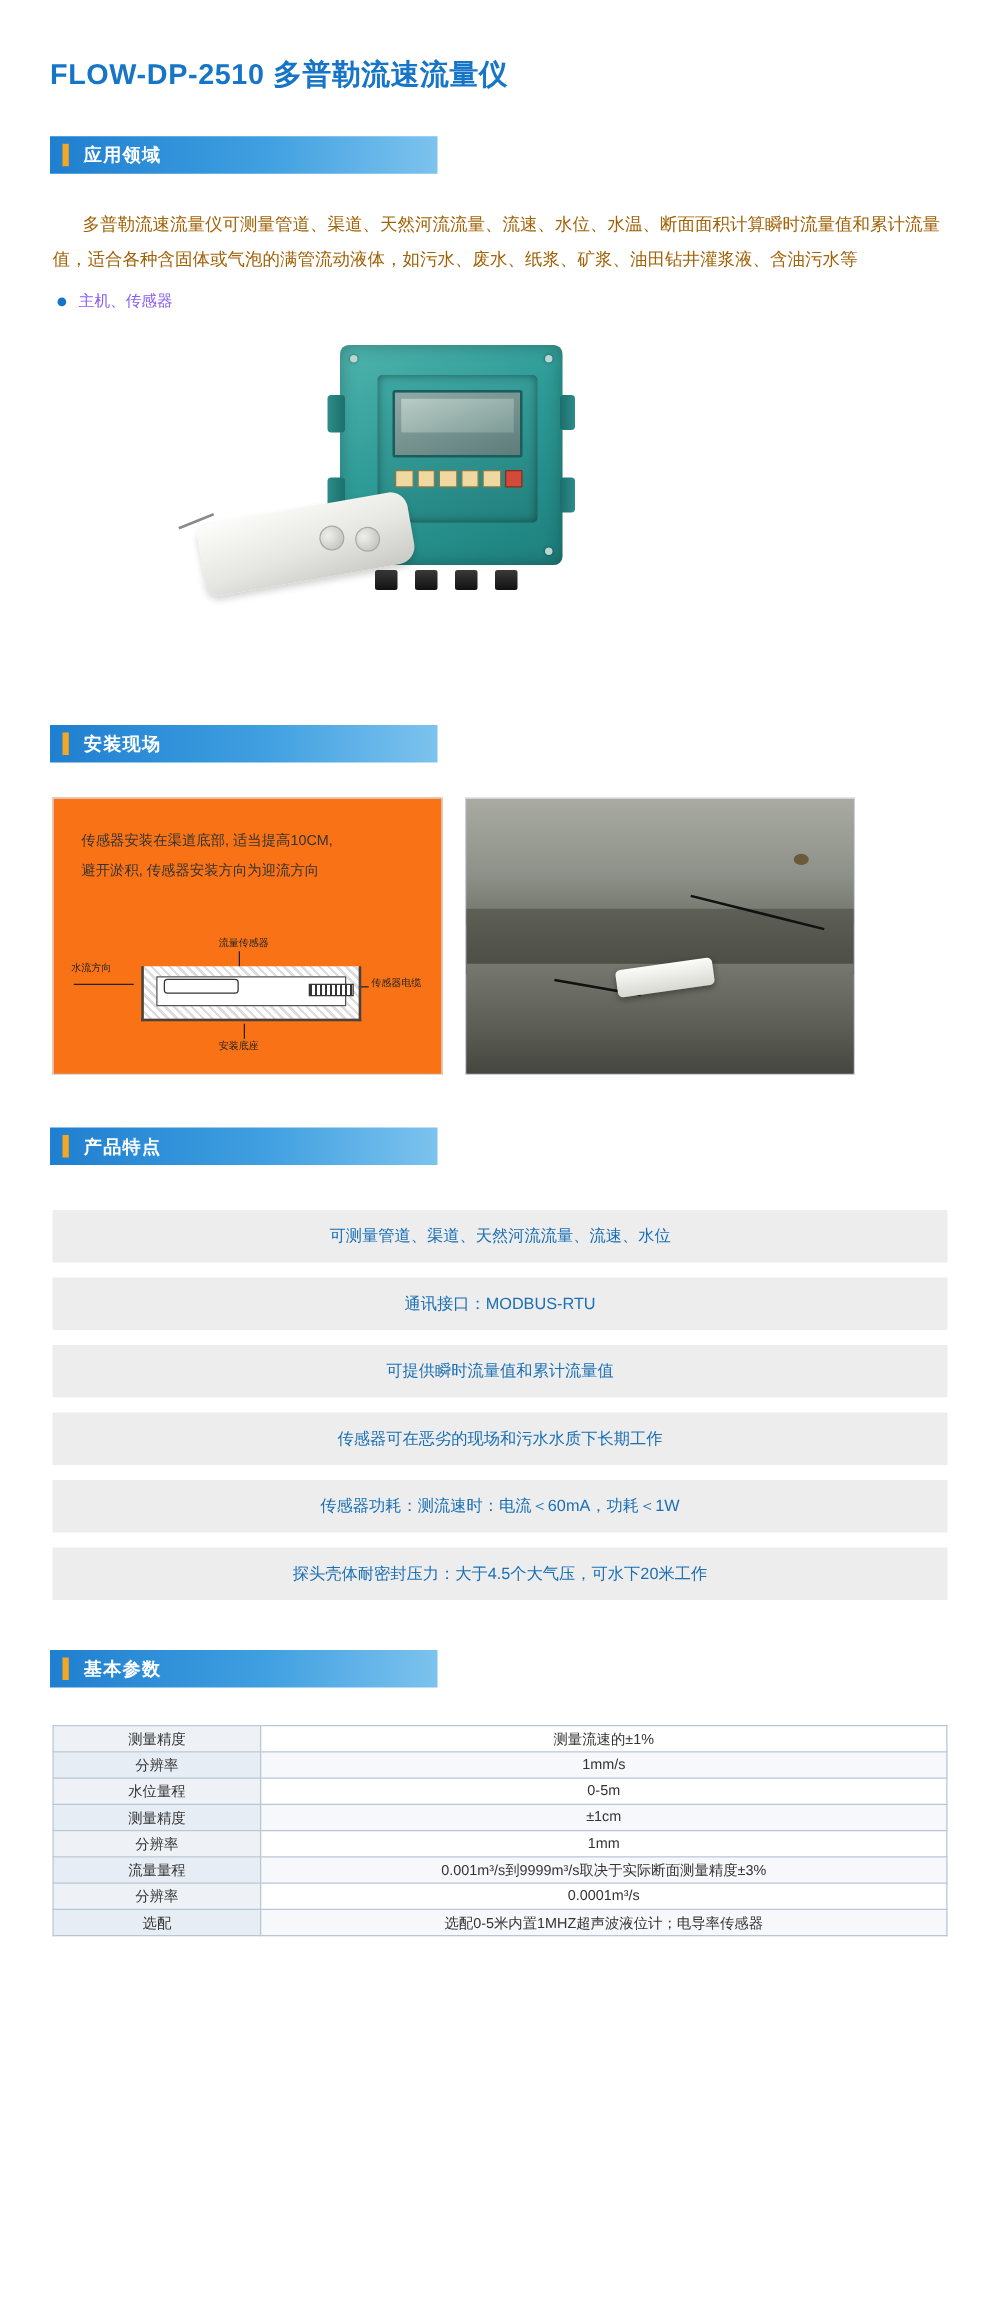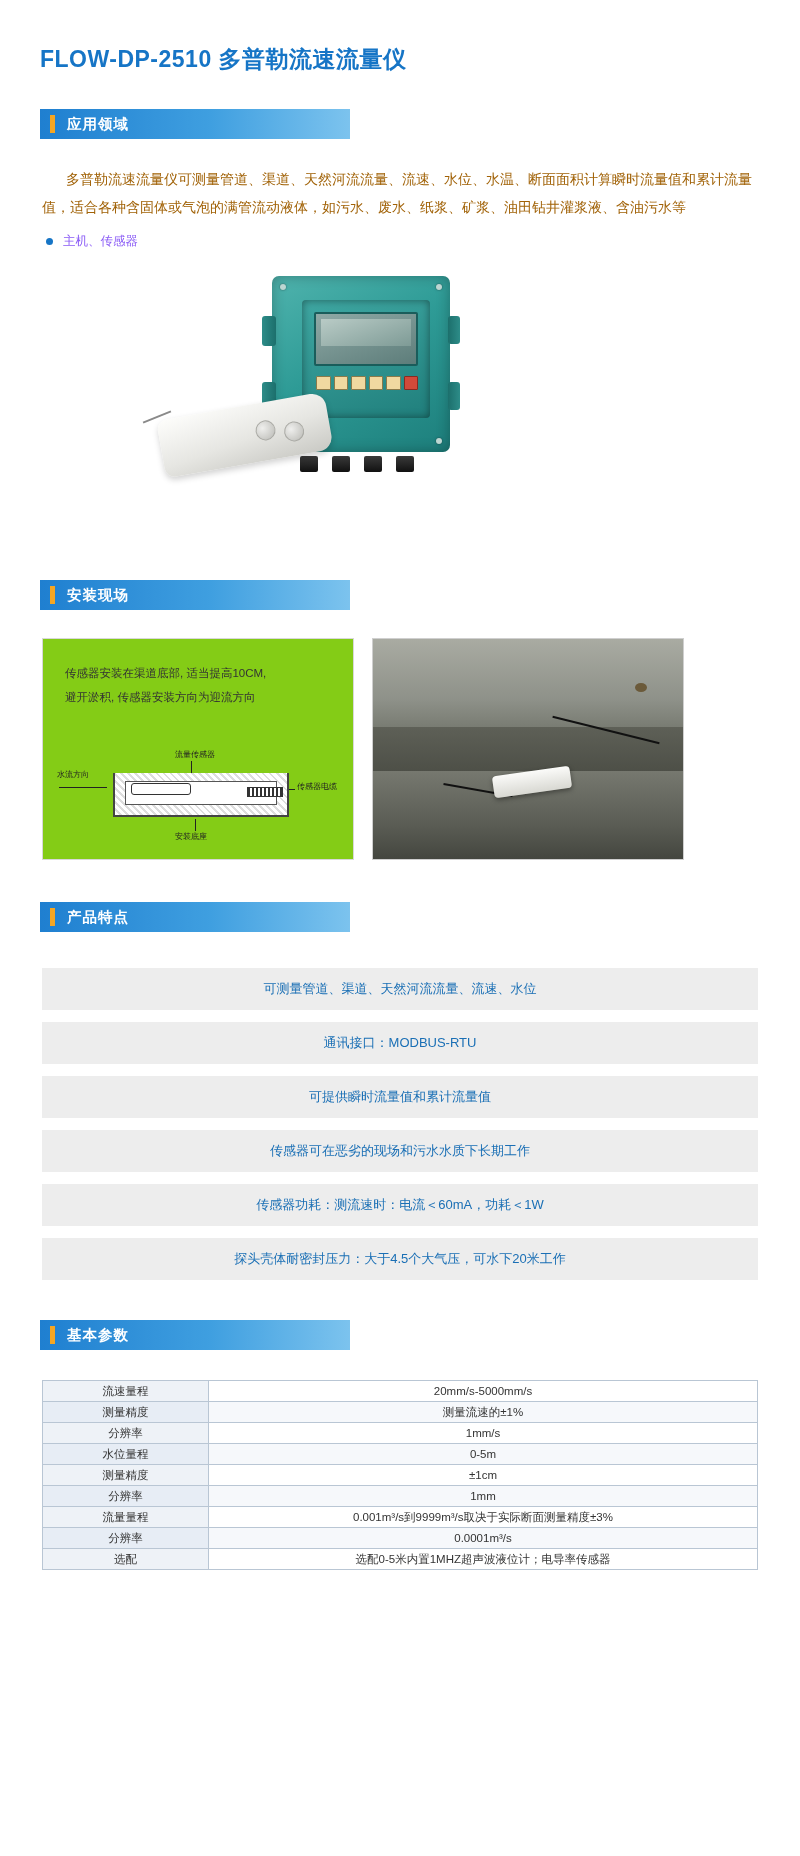--- a/index.html
+++ b/index.html
@@ -145,21 +145,21 @@
   .sensor-cable {
     position:absolute; left:0px; top:28px; width:30px; height:2px;
     background:#8a8a8a; transform: rotate(-22deg);
   }
 
   
   .figures {
     display:flex; gap: 18px; margin: 28px 42px 0 42px;
   }
   .fig-left {
-    width: 312px; height: 222px; border:1px solid #d8d8d8; background:#84cc16;
+    width: 312px; height: 222px; border:1px solid #d8d8d8; background:#f97316;
     position: relative;
   }
   .fig-note {
     font-size: 11.5px; color:#333; line-height: 2.1; padding: 22px 0 0 22px;
   }
   .fig-diagram { position:absolute; left:14px; top:104px; width:284px; height:110px;}
   .lbl { position:absolute; font-size:8px; color:#222; white-space:nowrap;}
   .arrow-line { position:absolute; height:1px; background:#222;}
   .trough {
     position:absolute; left:56px; top:30px; width:176px; height:44px;
@@ -354,24 +354,20 @@
 
   <div class="section-head" style="margin-top:40px">
     <span class="accent"></span>
     <span class="label">基本参数</span>
   </div>
 
   <div class="spec-wrap">
     <table class="spec">
       <tbody>
         <tr>
-          <td class="k">流速量程</td>
-          <td>20mm/s-5000mm/s</td>
-        </tr>
-        <tr>
           <td class="k">测量精度</td>
           <td>测量流速的±1%</td>
         </tr>
         <tr>
           <td class="k">分辨率</td>
           <td>1mm/s</td>
         </tr>
         <tr>
           <td class="k">水位量程</td>
           <td>0-5m</td>

